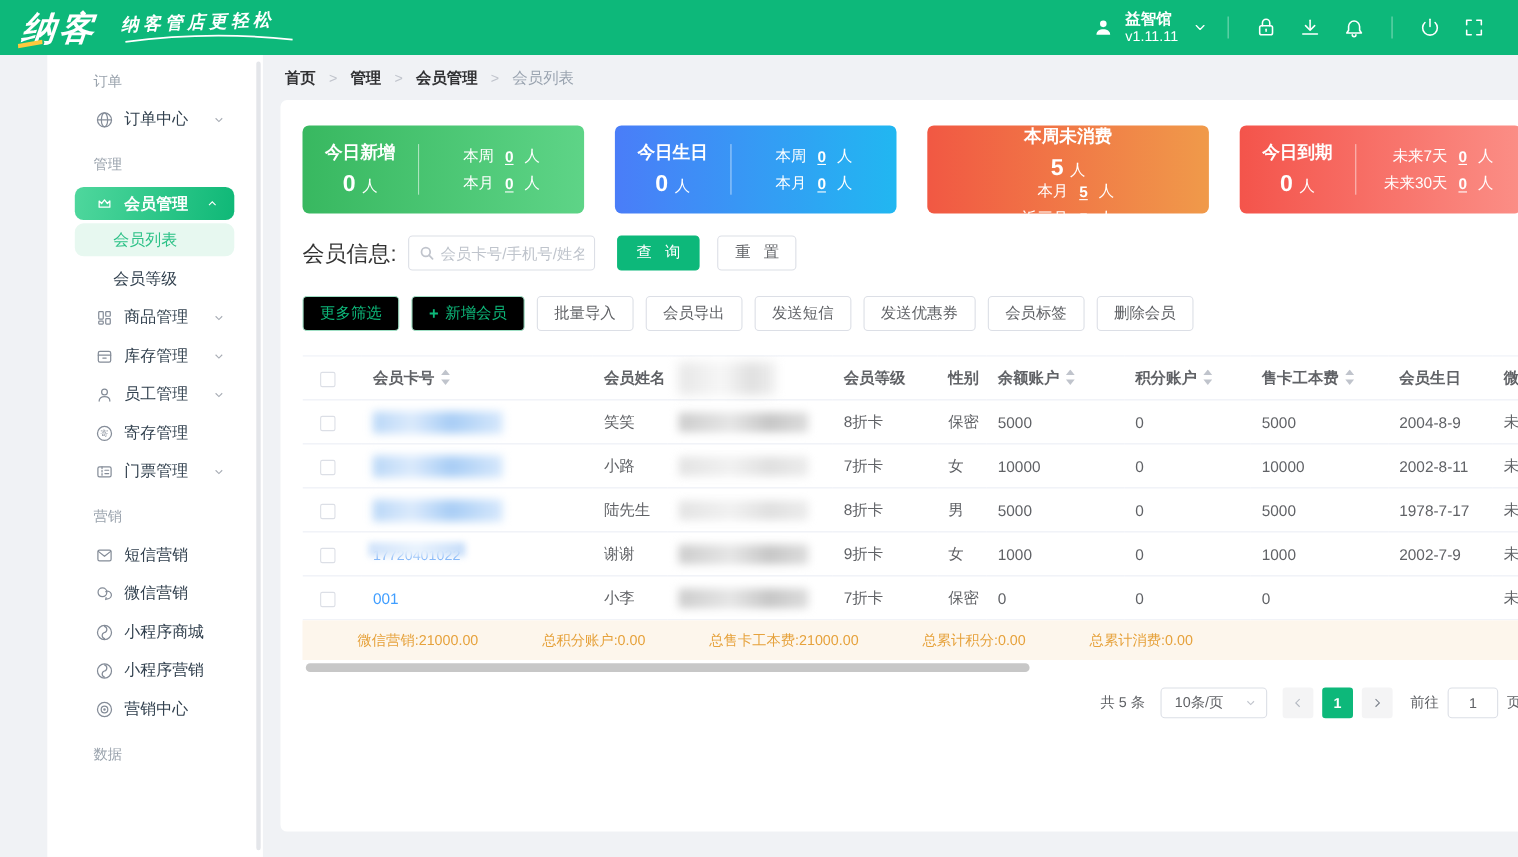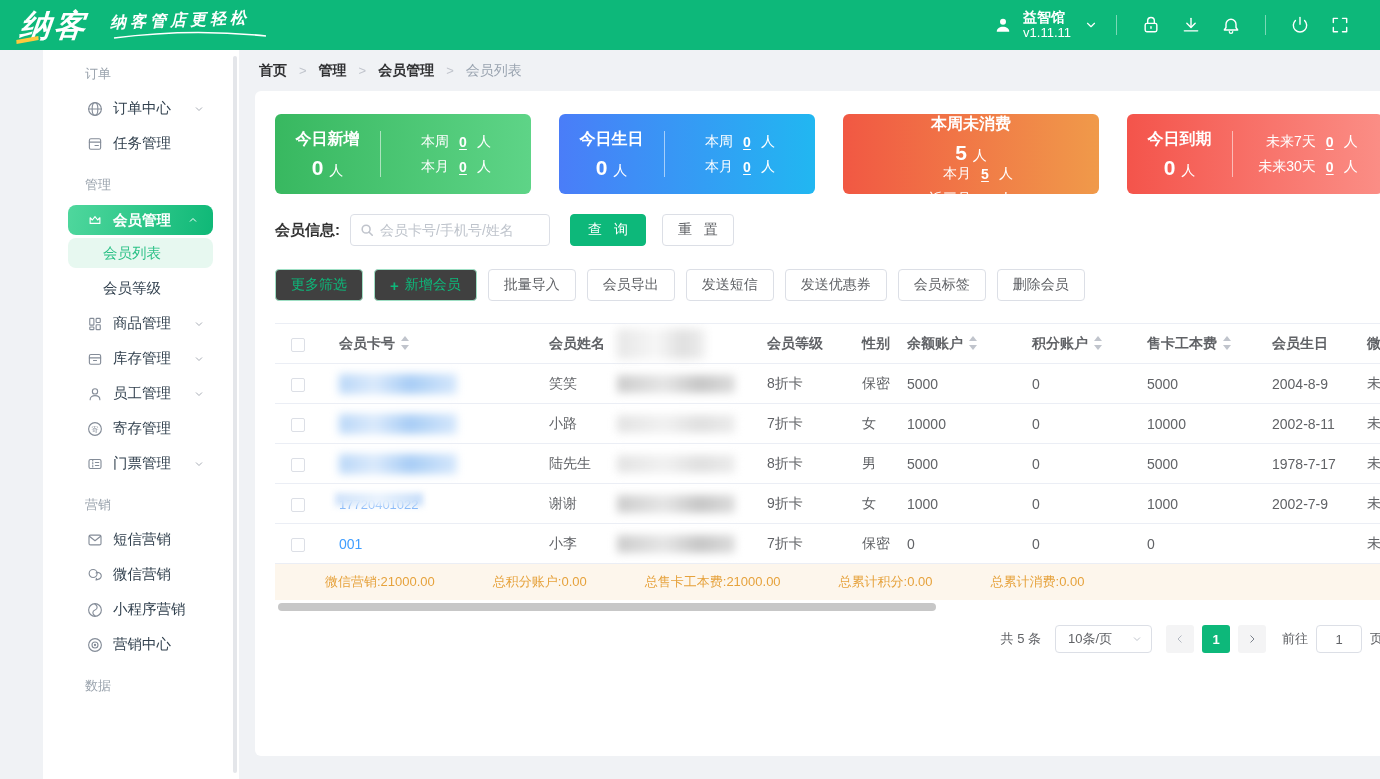--- a/index.html
+++ b/index.html
@@ -71,38 +71,38 @@
   .stat-count b { font-size:21px; margin-right:6px; }
   .stat-div { width:1px; height:46px; background:rgba(255,255,255,.55); }
   .stat-right { flex:1; display:grid; grid-template-columns:auto auto auto;
     column-gap:10px; row-gap:7px; justify-content:center; align-items:center; font-size:14px; }
   .stat-right .lbl { justify-self:end; }
   .stat-right .val { font-weight:bold; text-decoration:underline; text-underline-offset:2px;
     cursor:pointer; }
 
   
   .search-row { display:flex; align-items:center; margin-top:20px; }
-  .search-label { font-size:15px; color:#333; font-weight:700;text-align:right; }
-  .search-box { margin-left:10px; width:200px; height:32px; border:1px solid #dcdfe6;
+  .search-label { font-size:20px; color:#333; font-weight:400;text-align:right; }
+  .search-box { margin-left:10px; width:170px; height:32px; border:1px solid #dcdfe6;
     border-radius:4px; display:flex; align-items:center; padding:0 9px; background:#fff; }
   .search-box svg { width:14px; height:14px; stroke:#c0c4cc; fill:none; stroke-width:1.8;
     stroke-linecap:round; flex:none; }
   .search-box input { border:none; outline:none; width:100%; margin-left:6px; font-size:14px;
     color:#606266; font-family:inherit; }
   .search-box input::placeholder { color:#bfc4cc; }
   .btn { height:32px; border-radius:4px; font-size:14px; display:inline-flex; align-items:center;
     justify-content:center; cursor:pointer; border:1px solid #dcdfe6; background:#fff;
     color:#606266; padding:0 15px; white-space:nowrap; }
   .btn-green { background:#0db87a; border-color:#0db87a; color:#fff; letter-spacing:4px;
     padding:0 13px 0 17px; margin-left:20px; }
   .btn-reset { margin-left:16px; letter-spacing:4px; padding:0 11px 0 15px; }
 
   
   .actions { display:flex; gap:11px; margin-top:23px; }
-  .btn-light { background:#404040; border-color:#9fdfc4; color:#0db87a; }
+  .btn-light { background:#000000; border-color:#9fdfc4; color:#0db87a; }
   .btn .plus { font-size:15px; margin-right:6px; font-weight:bold; }
 
   
   .tbl-wrap { width:1108px; overflow:hidden; margin-top:22px; }
   table { table-layout:fixed; width:1194px; border-collapse:collapse; }
   th { height:40px; font-size:14px; font-weight:bold; color:#606266; text-align:left;
     padding:0 10px; border-top:1px solid #ebeef5; border-bottom:1px solid #ebeef5;
     white-space:nowrap; background:#fff; }
   td { height:40px; font-size:14px; color:#606266; padding:0 10px;
     border-bottom:1px solid #ebeef5; white-space:nowrap; overflow:hidden; background:#fff; }
@@ -227,28 +227,20 @@
             <ellipse cx="12" cy="12" rx="3.8" ry="8.5"></ellipse>
             <line x1="3.5" y1="12" x2="20.5" y2="12"></line>
           </svg></span>
         <span class="s-label">订单中心</span>
         <span class="s-chev">
           <svg viewBox="0 0 24 24">
             <polyline points="6 9 12 15 18 9"></polyline>
           </svg>
         </span>
       </div>
-      <div class="side-item">
-        <span class="s-icon"><svg viewBox="0 0 24 24">
-            <rect x="4.5" y="5" width="15" height="14" rx="2"></rect>
-            <line x1="4.5" y1="9.5" x2="19.5" y2="9.5"></line>
-            <line x1="12" y1="14" x2="16.5" y2="14"></line>
-          </svg></span>
-        <span class="s-label">任务管理</span>
-      </div>
       <div class="side-section">管理</div>
       <div class="side-item active-parent">
         <span class="s-icon"><svg viewBox="0 0 24 24">
             <path d="M5.5 9l3 3 3.5-4.5L15.5 12l3-3v7.5h-13z"></path>
           </svg></span>
         <span class="s-label">会员管理</span>
         <span class="s-chev">
           <svg viewBox="0 0 24 24">
             <polyline points="6 15 12 9 18 15"></polyline>
           </svg>
@@ -323,20 +315,27 @@
             <polyline points="4.5 7 12 13 19.5 7"></polyline>
           </svg></span>
         <span class="s-label">短信营销</span>
       </div>
       <div class="side-item">
         <span class="s-icon"><svg viewBox="0 0 24 24">
             <circle cx="9.5" cy="10" r="5.3"></circle>
             <path d="M13.5 9.2a4.6 4.6 0 1 1 2.4 8.6l-2.5.9.5-2.3"></path>
           </svg></span>
         <span class="s-label">微信营销</span>
+      </div>
+      <div class="side-item">
+        <span class="s-icon"><svg viewBox="0 0 24 24">
+            <circle cx="12" cy="12" r="8.5"></circle>
+            <path d="M12 4.5a3.9 3.9 0 0 1 0 7.5 3.9 3.9 0 0 0 0 7.5"></path>
+          </svg></span>
+        <span class="s-label">小程序商城</span>
       </div>
       <div class="side-item">
         <span class="s-icon"><svg viewBox="0 0 24 24">
             <circle cx="12" cy="12" r="8.5"></circle>
             <path d="M12 4.5a3.9 3.9 0 0 1 0 7.5 3.9 3.9 0 0 0 0 7.5"></path>
           </svg></span>
         <span class="s-label">小程序营销</span>
       </div>
       <div class="side-item">
         <span class="s-icon"><svg viewBox="0 0 24 24">

